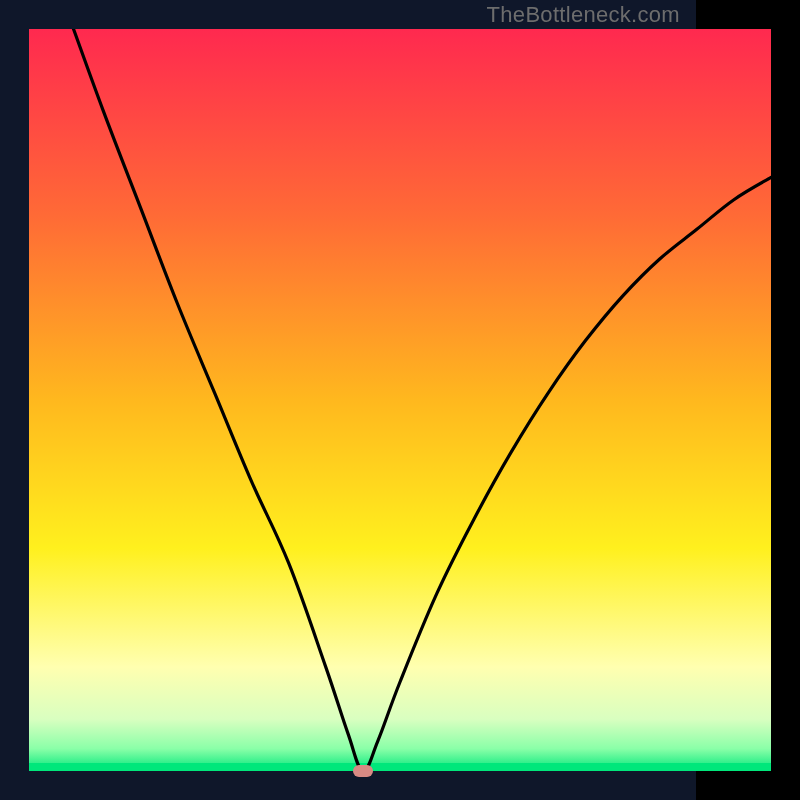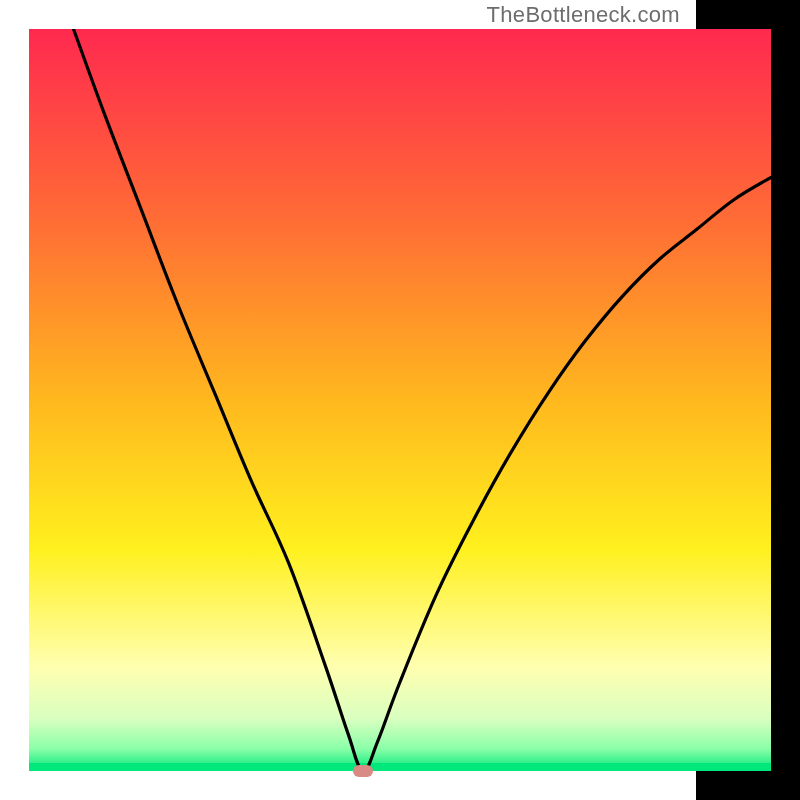--- a/index.html
+++ b/index.html
@@ -8,21 +8,21 @@
     width: 800px;
     height: 800px;
     background: #000;
     overflow: hidden;
     font-family: Arial, Helvetica, sans-serif;
   }
   .frame {
     position: relative;
     width: 696px;
     height: 800px;
-    background: #ffffff;
+    background: #0f172a;
     text-align: center;
   }
   .watermark {
     position: absolute;
     top: 2px;
     right: 16px;
     color: #6d6d6d;
     font-size: 22px;
     font-weight: 500;
     letter-spacing: 0.3px;

